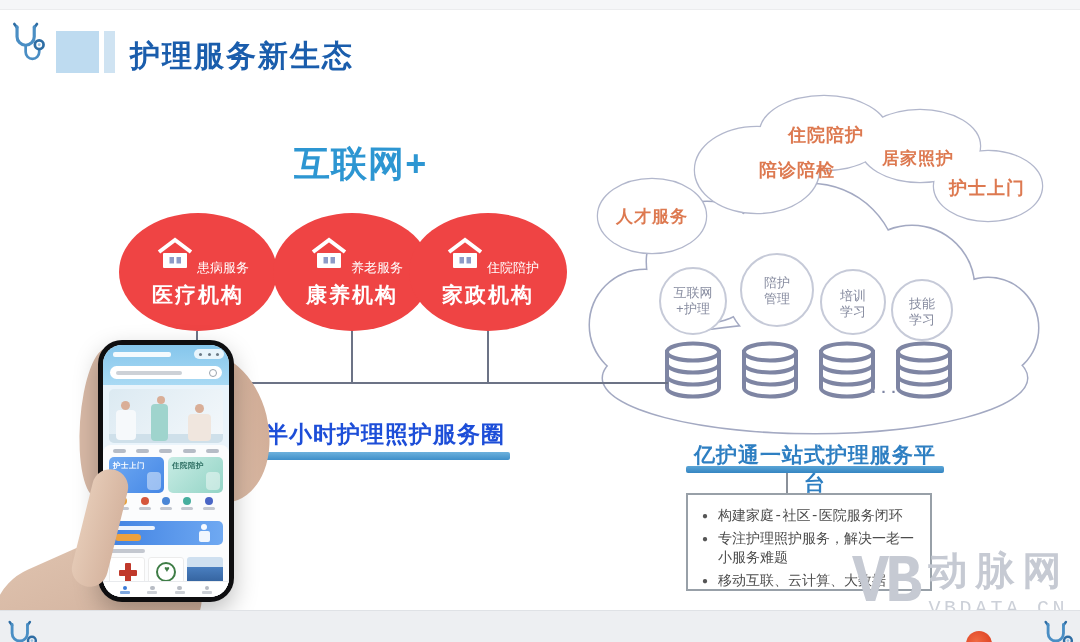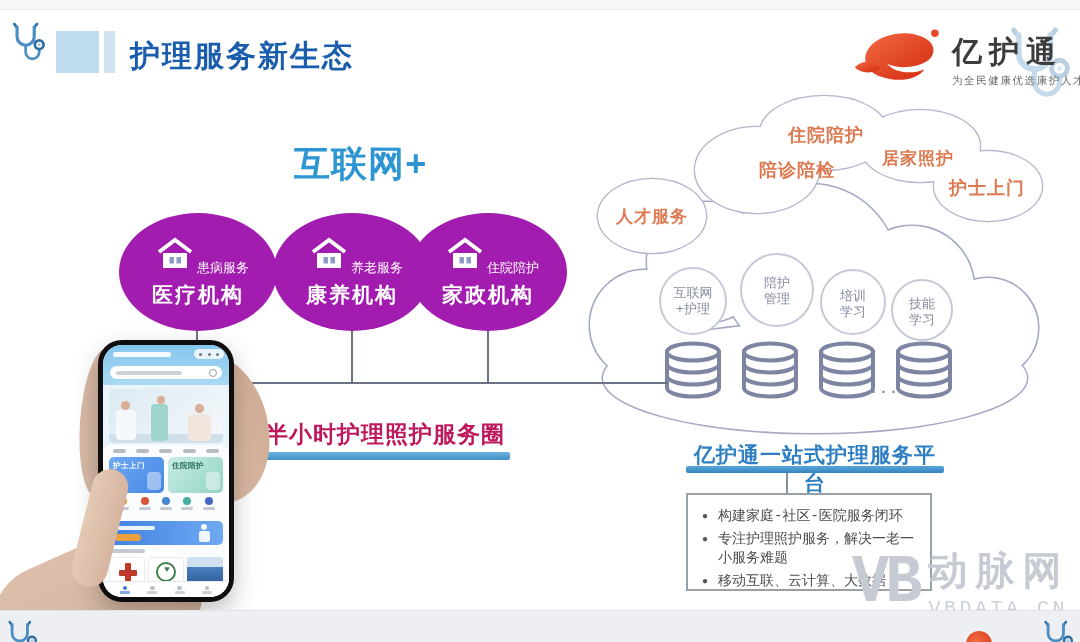--- a/index.html
+++ b/index.html
@@ -29,37 +29,37 @@
 
   
   .internet-plus{position:absolute;left:294px;top:140px;font-size:36px;font-weight:700;color:#2d96d2;letter-spacing:1px;}
 
   
   .hline{position:absolute;left:218px;top:382px;width:450px;height:2px;background:#6c7386;}
   .stub{position:absolute;width:2px;background:#6c7386;top:331px;height:52px;}
   .stub.s1{left:196px;} .stub.s2{left:351px;} .stub.s3{left:487px;}
 
   
-  .org{position:absolute;width:158px;height:118px;border-radius:50%;background:#a21caf;}
+  .org{position:absolute;width:158px;height:118px;border-radius:50%;background:#ef4444;}
   .org.o1{left:119px;top:213px;} .org.o2{left:273px;top:213px;} .org.o3{left:409px;top:213px;}
   .org .house{position:absolute;left:36px;top:24px;width:40px;height:34px;}
   .org .svc{position:absolute;left:78px;top:46px;font-size:13px;color:#fff;white-space:nowrap;}
   .org .name{position:absolute;left:0;top:68px;width:158px;text-align:center;font-size:21px;font-weight:600;color:#fff;letter-spacing:2px;}
 
   
   .cloud-svg{position:absolute;left:560px;top:88px;width:520px;height:352px;}
   .bubble-label{position:absolute;width:124px;text-align:center;font-weight:700;color:#dd7950;font-size:18px;letter-spacing:1px;}
   .bl1{left:590px;top:205px;font-size:17px;} .bl2{left:696px;top:158px;margin-left:39px;} .bl3{left:764px;top:123px;}
   .bl4{left:856px;top:135px;font-size:17px;margin-top:12px;} .bl5{left:925px;top:176px;}
   .cloud-item{position:absolute;width:80px;text-align:center;font-size:13px;color:#878ca0;white-space:pre-line;line-height:1.25;}
   .ci1{left:653px;top:286px;} .ci2{left:737px;top:276px;} .ci3{left:813px;top:289px;} .ci4{left:882px;top:297px;}
   .db-ellipsis{position:absolute;left:869px;top:381px;font-size:15px;font-weight:700;color:#7e85a3;letter-spacing:1px;}
 
   
-  .circle-label{position:absolute;left:262px;top:419px;width:246px;text-align:center;font-size:23px;font-weight:700;color:#be185d;letter-spacing:1px;}
+  .circle-label{position:absolute;left:262px;top:419px;width:246px;text-align:center;font-size:23px;font-weight:700;color:#1d4ed8;letter-spacing:1px;}
   .circle-bar{position:absolute;left:260px;top:452px;width:250px;height:8px;background:linear-gradient(180deg,#6db1dd,#3f8fc9);border-radius:2px;}
   .platform-label{position:absolute;left:686px;top:441px;width:258px;text-align:center;font-size:21px;font-weight:700;color:#2e7fc2;letter-spacing:1px;}
   .platform-bar{position:absolute;left:686px;top:466px;width:258px;height:7px;background:linear-gradient(180deg,#5aa5d6,#3585c2);border-radius:2px;}
   .platform-vline{position:absolute;left:786px;top:473px;width:2px;height:20px;background:#8a9099;}
   .platform-box{position:absolute;left:686px;top:493px;width:246px;height:98px;background:#fff;border:2px solid #98a0a8;box-sizing:border-box;padding:12px 8px 6px 6px;}
   .pp{display:flex;gap:10px;font-size:14px;color:#4c4c4c;line-height:1.35;margin-bottom:4px;}
   .pp::before{content:"●";font-size:10px;color:#555;line-height:1.9;margin-left:8px;}
 
   
   .watermark{position:absolute;left:852px;top:554px;display:flex;align-items:flex-start;color:#c6cad3;}
@@ -149,32 +149,20 @@
 
   <div class="top-strip"></div>
 
   <svg class="hdr-steth" viewBox="0 0 42 46">
       <use href="#steth"></use>
     </svg>
   <div class="hdr-sq1"></div>
   <div class="hdr-sq2"></div>
   <div class="page-title">护理服务新生态</div>
 
-  <div class="brand">
-    <svg class="brand-steth-faint" viewBox="0 0 42 46">
-        <use href="#steth"></use>
-      </svg>
-    <svg class="brand-swoosh" viewBox="0 0 100 70">
-      <path d="M30 58 C12 52 8 36 20 24 C34 11 62 8 78 18 C88 24 88 36 78 42 C66 49 48 50 36 44 C44 54 62 56 76 50 C68 62 46 64 30 58 Z" fill="url(#rg)"></path>
-      <path d="M2 48 C10 40 20 41 29 49 C19 56 8 54 2 48 Z" fill="url(#rg)"></path>
-      <circle cx="87" cy="12" r="4" fill="#e8472b"></circle>
-    </svg>
-    <div class="brand-name">亿护通</div>
-    <div class="brand-tag">为全民健康优选康护人才</div>
-  </div>
 
   <div class="internet-plus">互联网+</div>
 
   <svg class="cloud-svg" viewBox="560 88 520 352">
 
     <g stroke="#a3a9c2" stroke-width="3" fill="none">
       <circle cx="645" cy="325" r="55"></circle>
         <circle cx="707" cy="262" r="60"></circle>
       <circle cx="810" cy="272" r="88"></circle>
         <circle cx="912" cy="288" r="62"></circle>

